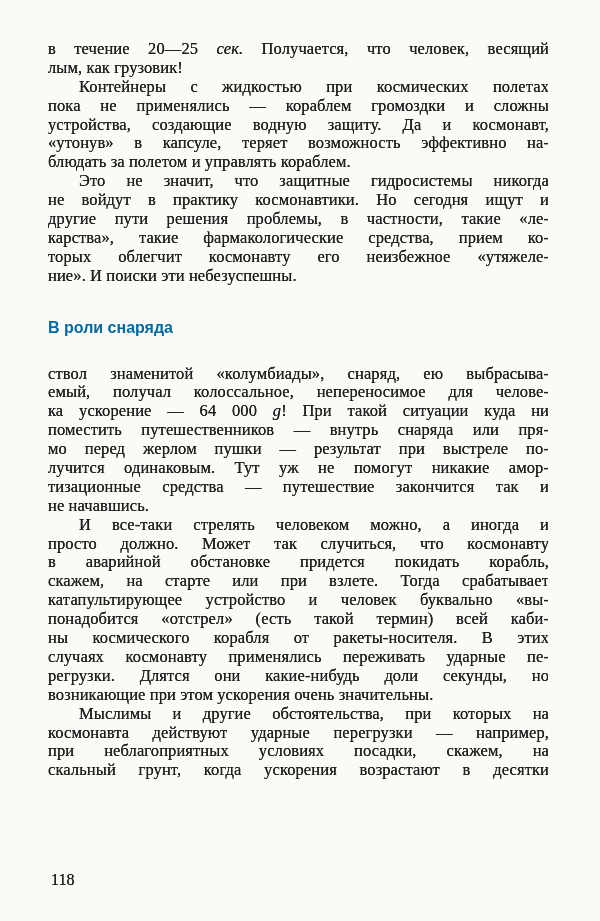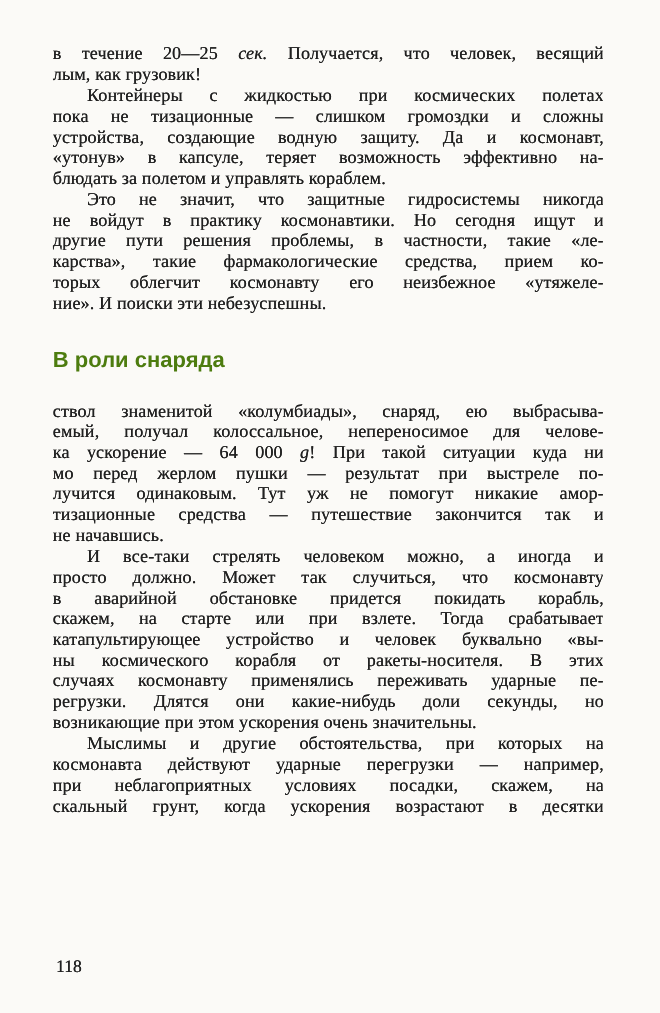--- a/index.html
+++ b/index.html
@@ -36,23 +36,23 @@
   .line.indent { padding-left: 31px; }
   .line.last {
     text-align: center;
     text-align-last: left;
   }
   .line i { font-style: italic; }
   .section-heading {
     margin: 30px 0 25px 0;
     font-family: "Liberation Sans", sans-serif;
     font-weight: bold;
-    font-size: 20px;
+    font-size: 16px;
     line-height: 24px;
-    color: #4d7c0f;
+    color: #0369a1;
     text-align: left;
     text-align-last: left;
   }
   .page-number {
     position: absolute;
     left: 51px;
     top: 870px;
     font-size: 16px;
     line-height: 19px;
     text-shadow: 0 0 0.4px currentColor;
@@ -63,49 +63,51 @@
 <body>
 
 <div class="page">
   <div class="text-column">
       <div class="para">
         <div class="line">в течение 20—25 <i>сек.</i> Получается, что человек, весящий</div>
         <div class="line last">лым, как грузовик!</div>
       </div>
       <div class="para">
         <div class="line indent">Контейнеры с жидкостью при космических полетах</div>
-        <div class="line">пока не тизационные — слишком громоздки и сложны</div>
+        <div class="line">пока не применялись — кораблем громоздки и сложны</div>
         <div class="line">устройства, создающие водную защиту. Да и космонавт,</div>
         <div class="line">«утонув» в капсуле, теряет возможность эффективно на-</div>
         <div class="line last">блюдать за полетом и управлять кораблем.</div>
       </div>
       <div class="para">
         <div class="line indent">Это не значит, что защитные гидросистемы никогда</div>
         <div class="line">не войдут в практику космонавтики. Но сегодня ищут и</div>
         <div class="line">другие пути решения проблемы, в частности, такие «ле-</div>
         <div class="line">карства», такие фармакологические средства, прием ко-</div>
         <div class="line">торых облегчит космонавту его неизбежное «утяжеле-</div>
         <div class="line last">ние». И поиски эти небезуспешны.</div>
       </div>
       <div class="section-heading">В роли снаряда</div>
       <div class="para">
         <div class="line">ствол знаменитой «колумбиады», снаряд, ею выбрасыва-</div>
         <div class="line">емый, получал колоссальное, непереносимое для челове-</div>
         <div class="line">ка ускорение — 64 000 <i>g</i>! При такой ситуации куда ни</div>
+        <div class="line">поместить путешественников — внутрь снаряда или пря-</div>
         <div class="line">мо перед жерлом пушки — результат при выстреле по-</div>
         <div class="line">лучится одинаковым. Тут уж не помогут никакие амор-</div>
         <div class="line">тизационные средства — путешествие закончится так и</div>
         <div class="line last">не начавшись.</div>
       </div>
       <div class="para">
         <div class="line indent">И все-таки стрелять человеком можно, а иногда и</div>
         <div class="line">просто должно. Может так случиться, что космонавту</div>
         <div class="line">в аварийной обстановке придется покидать корабль,</div>
         <div class="line">скажем, на старте или при взлете. Тогда срабатывает</div>
         <div class="line">катапультирующее устройство и человек буквально «вы-</div>
+        <div class="line">понадобится «отстрел» (есть такой термин) всей каби-</div>
         <div class="line">ны космического корабля от ракеты-носителя. В этих</div>
         <div class="line">случаях космонавту применялись переживать ударные пе-</div>
         <div class="line">регрузки. Длятся они какие-нибудь доли секунды, но</div>
         <div class="line last">возникающие при этом ускорения очень значительны.</div>
       </div>
       <div class="para">
         <div class="line indent">Мыслимы и другие обстоятельства, при которых на</div>
         <div class="line">космонавта действуют ударные перегрузки — например,</div>
         <div class="line">при неблагоприятных условиях посадки, скажем, на</div>
         <div class="line">скальный грунт, когда ускорения возрастают в десятки</div>

